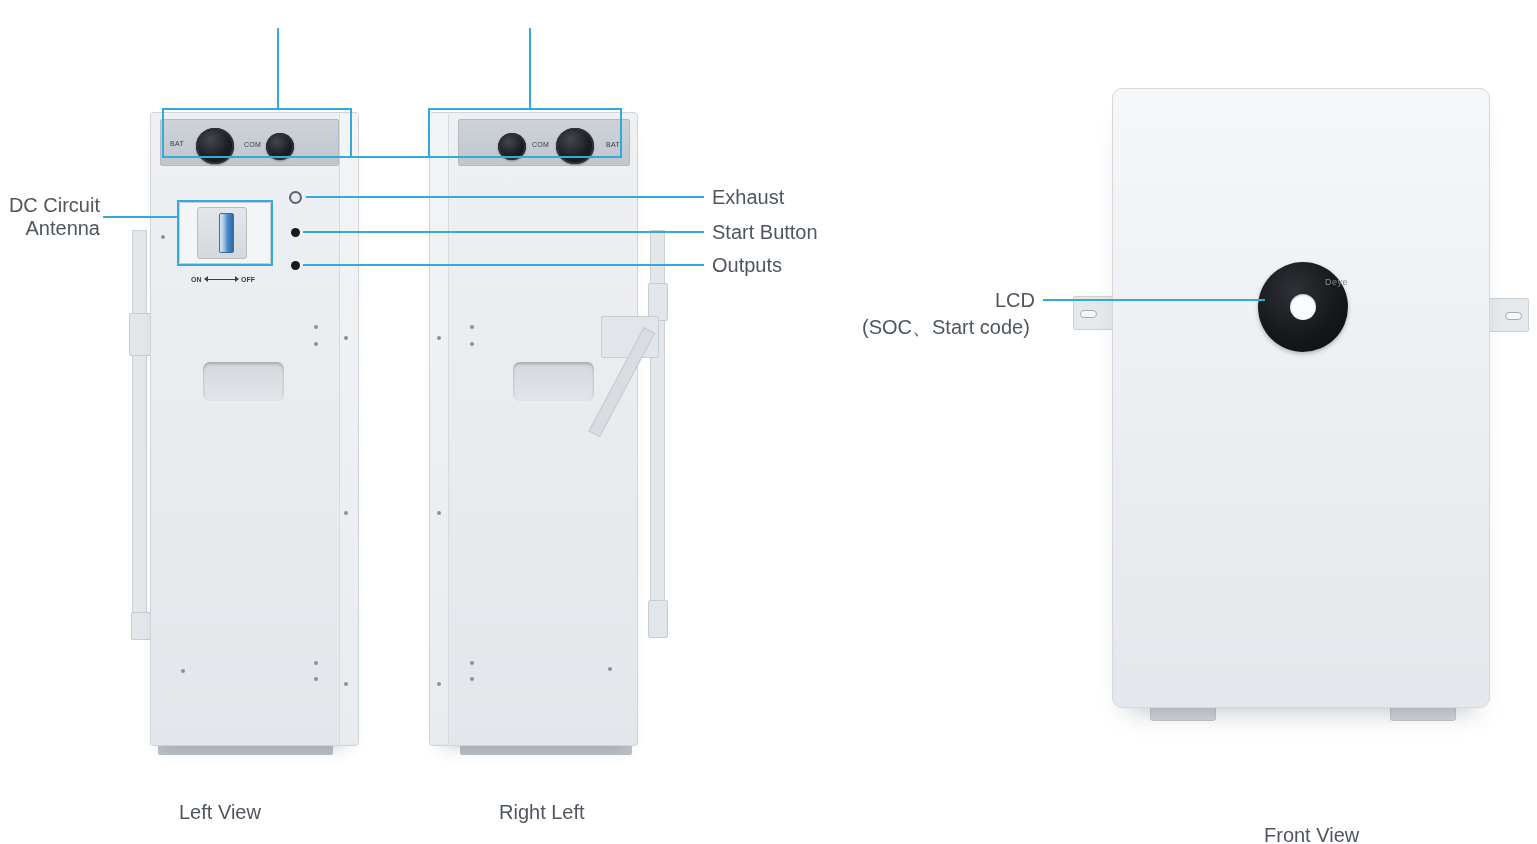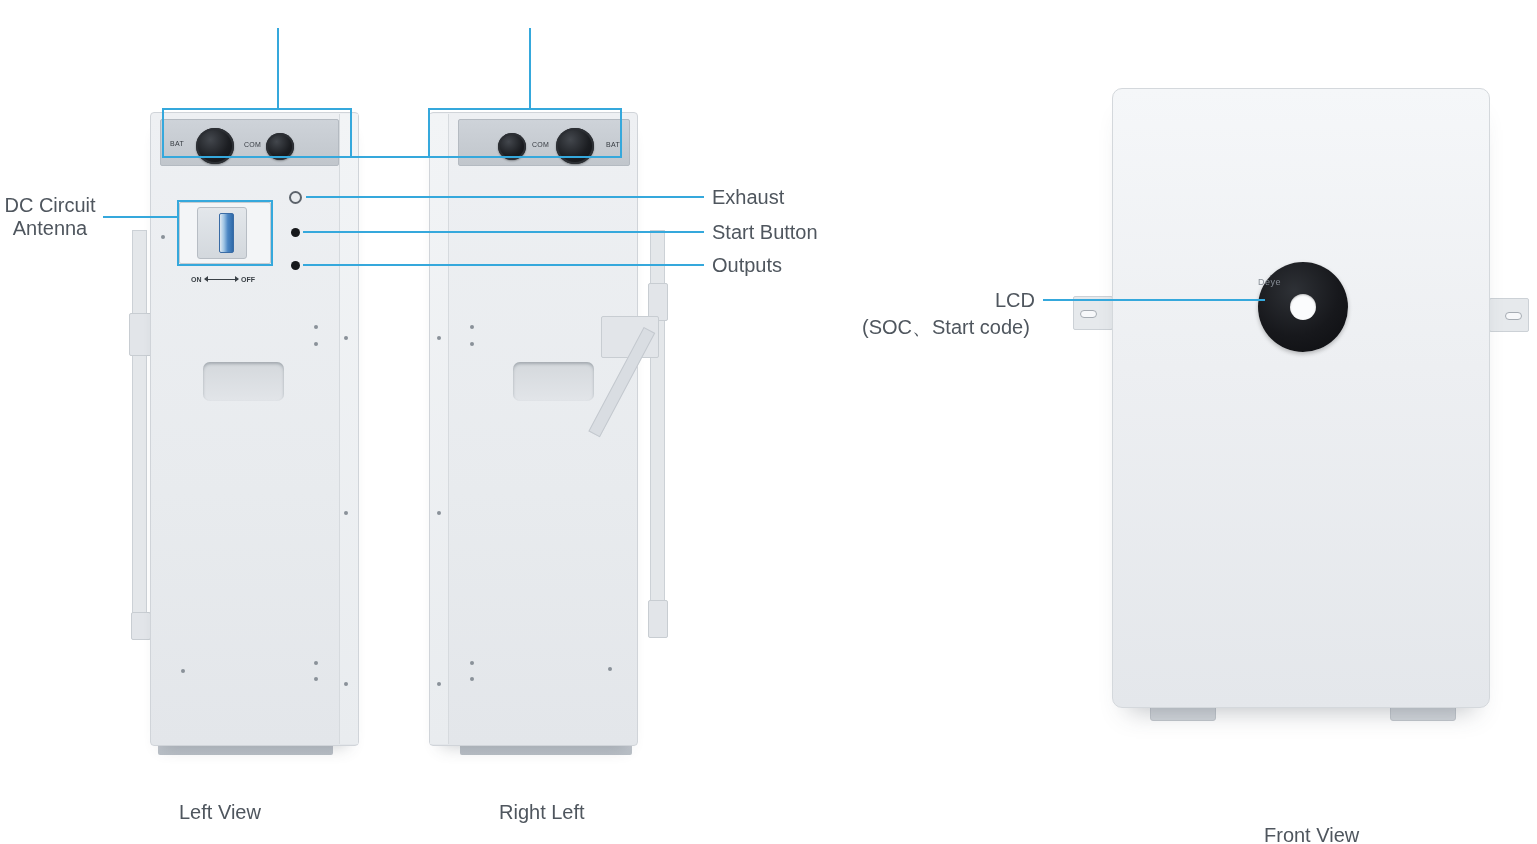--- a/index.html
+++ b/index.html
@@ -44,21 +44,21 @@
   .knob{border:2px solid #5c636b;border-radius:50%;background:#e9ecef}
   .blackdot{background:#17191c;border-radius:50%}
 
   .front-body{background:linear-gradient(180deg,#f5f7f9 0%,#edeff2 45%,#e4e7eb 100%);
               border:1px solid #d4d8dc;border-radius:10px;
               box-shadow:0 18px 24px -16px rgba(60,70,80,.35)}
   .lcd-ring{border-radius:50%;
             background:radial-gradient(circle at 40% 32%,#2e3136 0%,#17181c 55%,#0c0d10 100%);
             box-shadow:0 2px 4px rgba(0,0,0,.25)}
   .lcd-center{background:#fbfcfd;border-radius:50%;box-shadow:inset 0 1px 2px rgba(0,0,0,.25)}
-  .brand{color:#878e96;font-size:9px;text-align:left;letter-spacing:.5px}
+  .brand{color:#878e96;font-size:9px;text-align:right;letter-spacing:.5px}
   .ear{background:#e6e9ec;border:1px solid #ccd1d6;border-radius:2px}
   .ear-slot{background:#f7f8fa;border:1px solid #a6acb3;border-radius:4px}
   .foot{background:#d2d6db;border:1px solid #c2c7cd;border-radius:0 0 3px 3px}
 </style>
 </head>
 <body>
 
 <div class="canvas">
 
   <div>
@@ -137,21 +137,21 @@
     <div class="abs brand" style="left:1258px;top:277px;width:90px">Deye</div>
     <div class="abs lcd-center" style="left:1290px;top:294px;width:26px;height:26px"></div>
   </div>
 
   <div class="abs vline" style="left:277px;top:28px;height:81px"></div>
   <div class="abs vline" style="left:529px;top:28px;height:81px"></div>
   <div class="abs cbox" style="left:162px;top:108px;width:190px;height:50px"></div>
   <div class="abs cbox" style="left:428px;top:108px;width:194px;height:50px"></div>
   <div class="abs hline" style="left:352px;top:156px;width:76px"></div>
 
-  <div class="abs callout-label" style="left:0px;top:194px;width:100px;text-align:center;line-height:23px;white-space:normal">
+  <div class="abs callout-label" style="left:0px;top:194px;width:100px;text-align:right;line-height:23px;white-space:normal">
     <div>DC Circuit</div>
     <div>Antenna</div>
   </div>
   <div class="abs hline" style="left:103px;top:216px;width:74px"></div>
   <div class="abs cbox" style="left:177px;top:200px;width:96px;height:66px"></div>
 
   <div class="abs hline" style="left:306px;top:196px;width:398px"></div>
   <div class="abs callout-label" style="left:712px;top:186px">Exhaust</div>
 
   <div class="abs hline" style="left:303px;top:231px;width:401px"></div>

